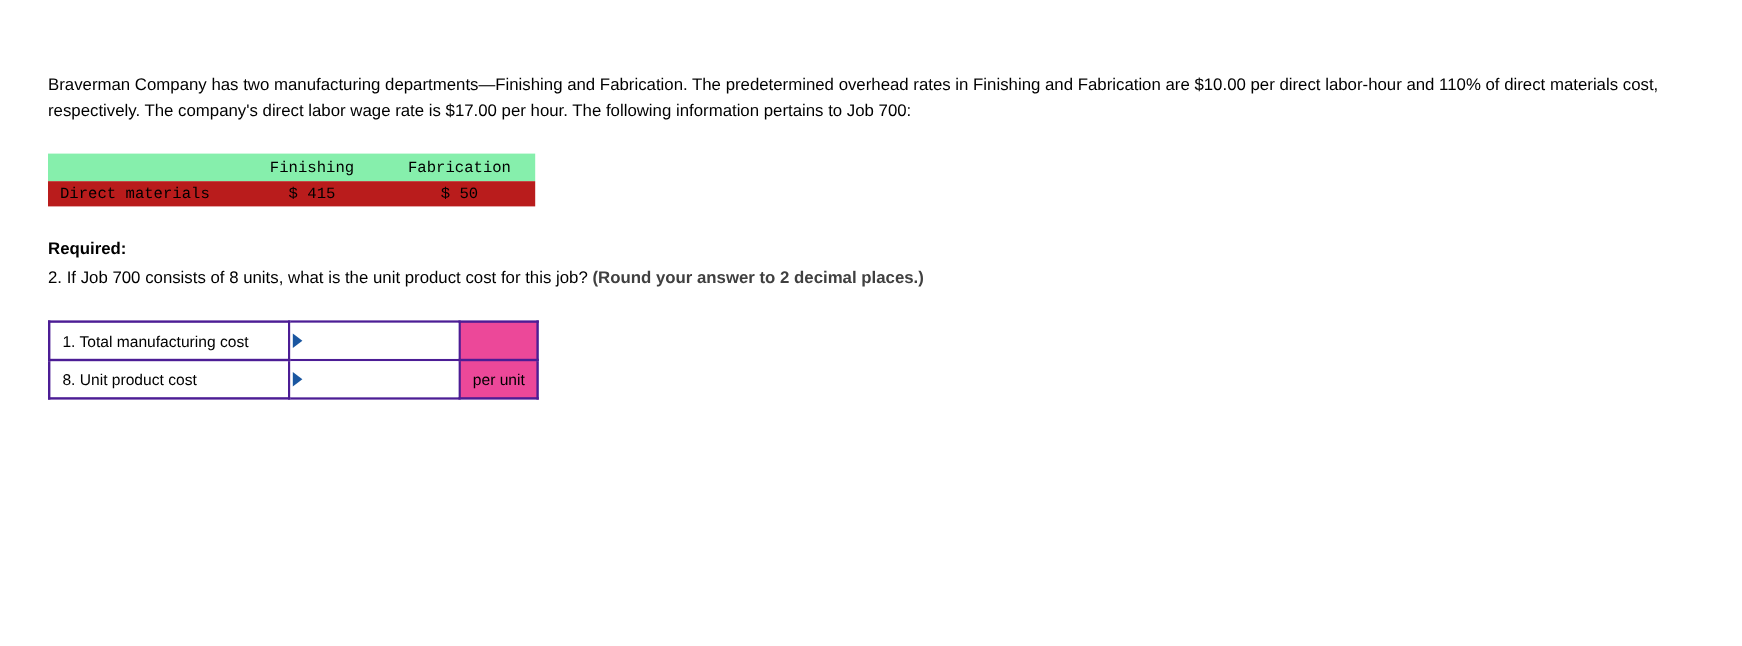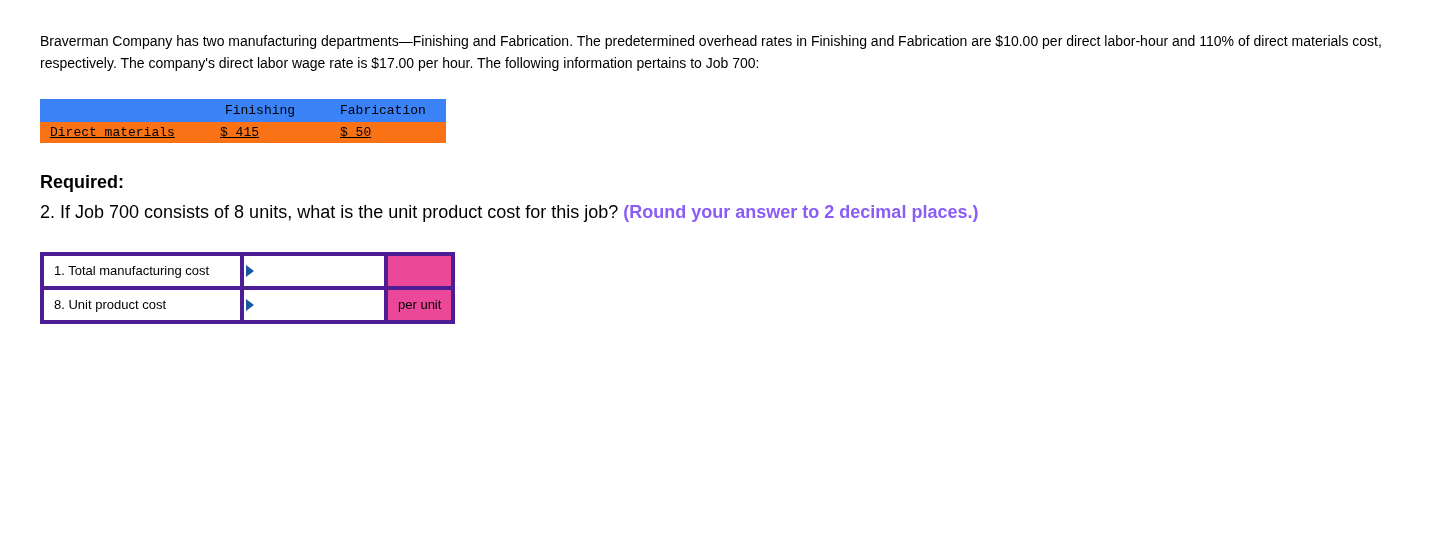--- a/index.html
+++ b/index.html
@@ -16,76 +16,76 @@
       padding: 30px 40px;
       width: 1452px;
       min-height: 538px;
     }
 
     .problem-text {
       font-size: 14px;
       line-height: 1.6;
       margin-bottom: 24px;
       max-width: 1360px;
+      margin-top: 29px;
     }
 
     .data-table {
       border-collapse: collapse;
       margin-bottom: 24px;
       font-family: 'Courier New', Courier, monospace;
       font-size: 13px;
     }
 
     .data-table th {
-      background-color: #3b82f6;
+      background-color: #86efac;
       padding: 4px 20px;
       text-align: center;
       font-weight: normal;
       border: none;
     }
 
     .data-table td {
       padding: 3px 20px;
-      background-color: #f97316;
-      text-decoration: underline;
+      background-color: #b91c1c;
     }
 
     .data-table td:first-child {
       padding-left: 10px;
       min-width: 160px;
     }
 
     .data-table td:not(:first-child) {
-      text-align: left;
+      text-align: center;
       min-width: 120px;
     }
 
     .required-section {
-      font-size: 18px;
+      font-size: 14px;
       margin-bottom: 24px;
       line-height: 1.7;
     }
 
     .required-label {
       font-weight: bold;
     }
 
     .red-text {
-      color: #8b5cf6;
+      color: #404040;
       font-weight: bold;
     }
 
     .answer-table {
       border-collapse: collapse;
       font-size: 13px;
       min-width: 400px;
     }
 
     .answer-table td {
-      border: 4px solid #4c1d95;
+      border: 2px solid #4c1d95;
       padding: 6px 10px;
     }
 
     .answer-table td:first-child {
       min-width: 200px;
       background: #ffffff;
     }
 
     .answer-table td.input-cell {
       padding: 0;

